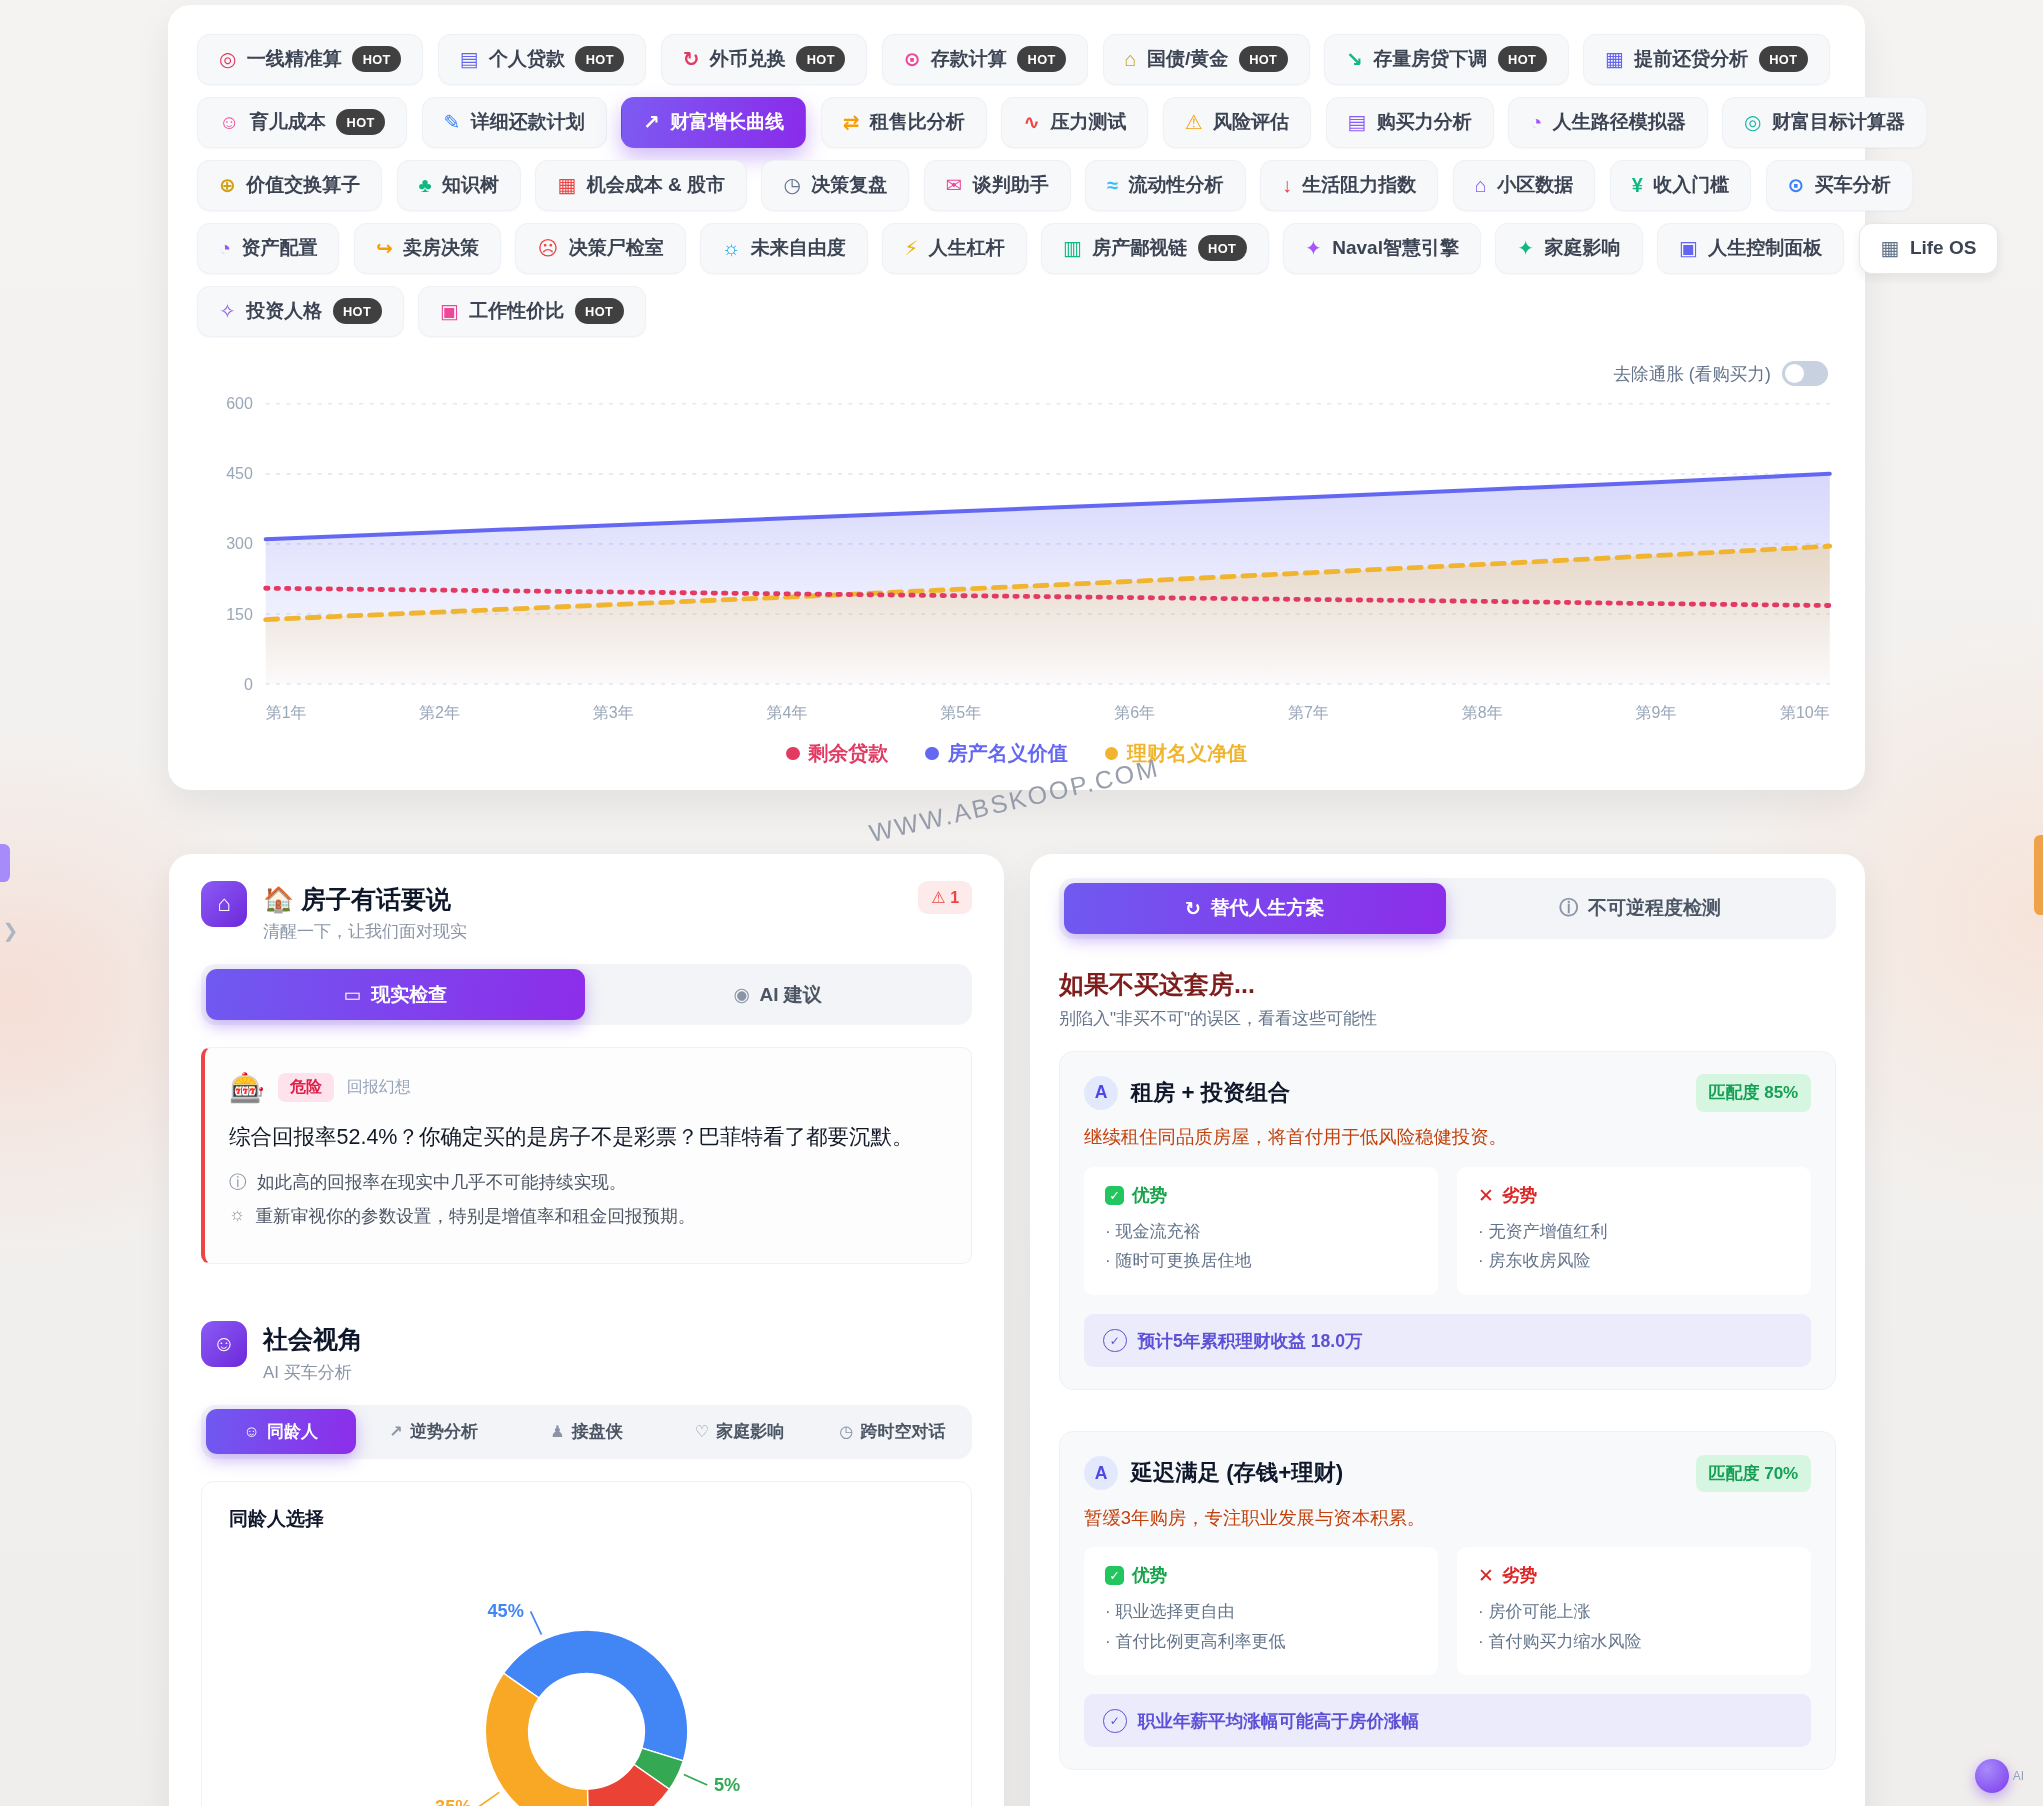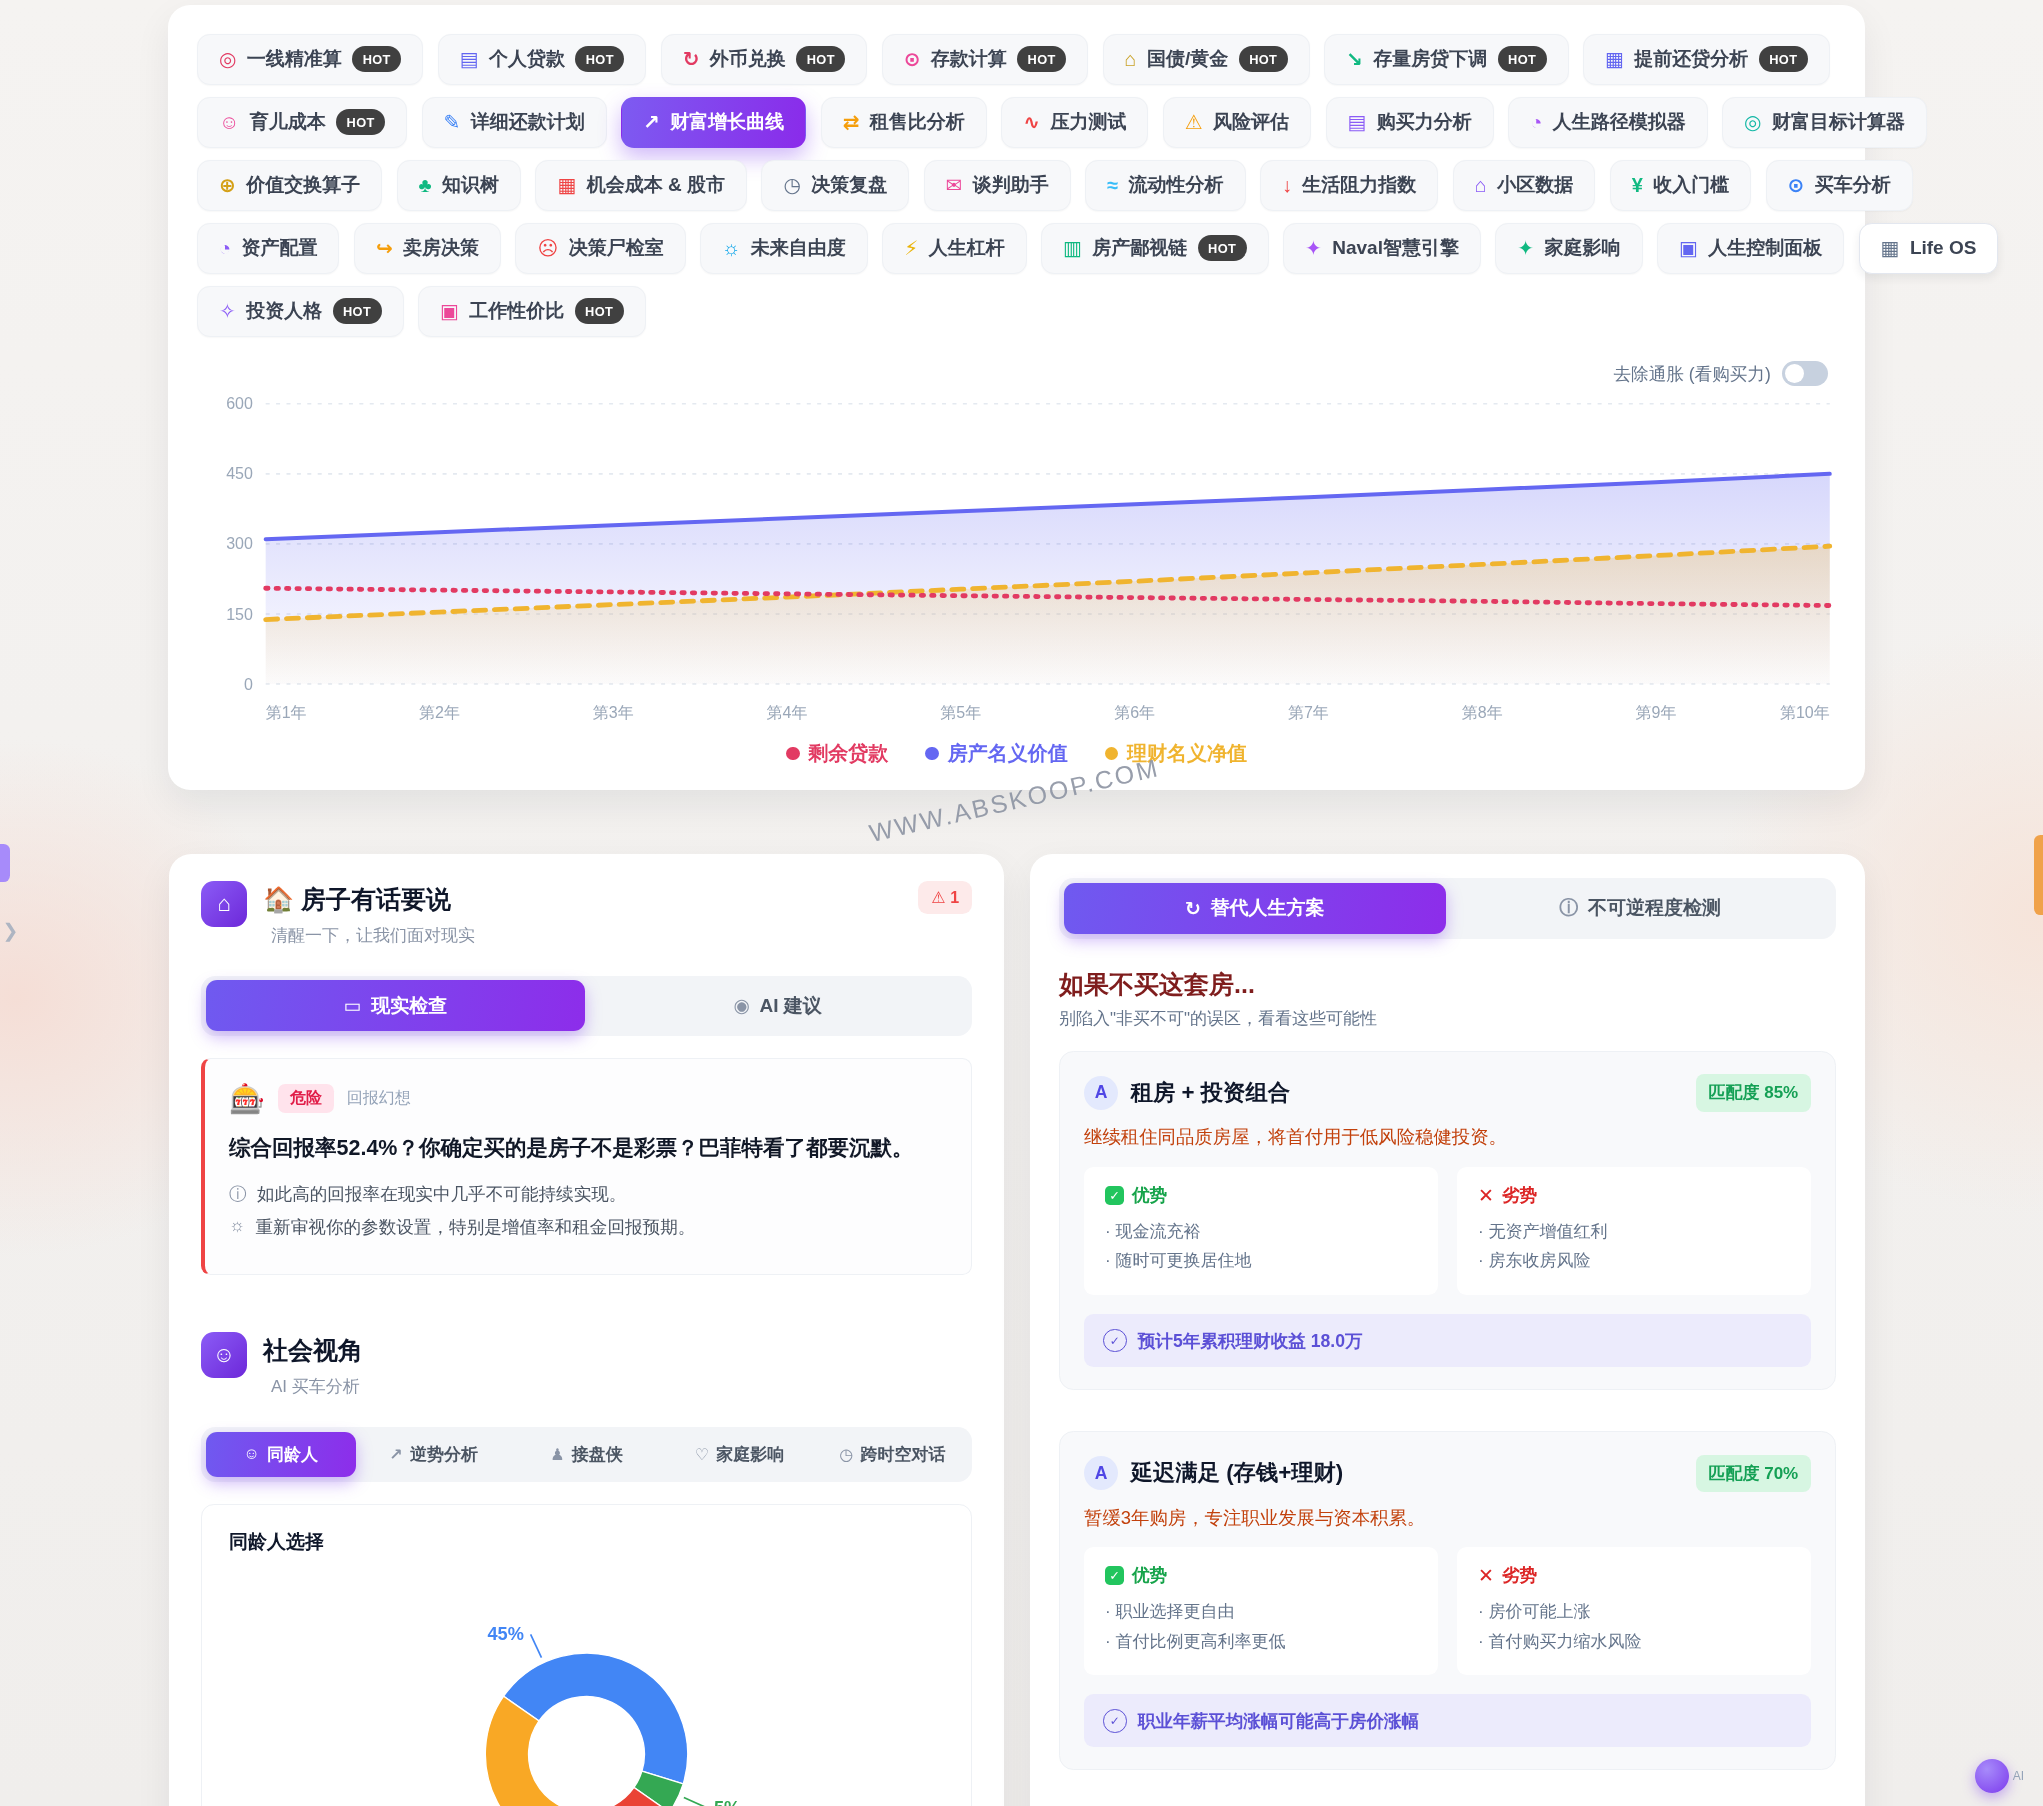--- a/index.html
+++ b/index.html
@@ -47,21 +47,21 @@
   .edge-tab-right{position:absolute;right:0;top:835px;width:8.8px;height:80px;background:#f0a24a;border-radius:6.4px 0 0 6.4px;cursor:pointer;}
   .fab-wrap{position:absolute;right:19px;bottom:12.8px;display:flex;flex-direction:row;align-items:center;gap:3.2px;}
   .fab{width:34px;height:34px;border-radius:50%;background:radial-gradient(circle at 35% 30%,#a78bfa,#7c3aed);cursor:pointer;box-shadow:0 4.8px 12.8px rgba(124,58,237,.4);}
   .fab-label{font-size:12px;color:#94a3b8;}
 
   
   .card-head{display:flex;align-items:flex-start;gap:16px;}
   .head-icon{width:46px;height:46px;border-radius:12.8px;background:linear-gradient(135deg,#8b5cf6,#6d28d9);
     color:#fff;display:flex;align-items:center;justify-content:center;font-size:22.3px;flex:none;}
   .head-txt h2{margin:1.6px 0 4.8px;font-size:25px;color:#0f172a;}
-  .head-txt p{margin:8px;font-size:17px;color:#8a94a6;}
+  .head-txt p{margin:0;font-size:17px;color:#8a94a6;}
   .alert-badge{margin-left:auto;background:#fdeaea;color:#ef4444;font-size:16px;font-weight:700;
     padding:7.2px 12.8px;border-radius:9.6px;display:inline-flex;align-items:center;gap:4.8px;}
 
   
   .tabbar{display:flex;background:#f2f4f7;border-radius:14.4px;padding:4.8px;gap:3.2px;}
   .tabbar .tab{flex:1;height:51px;border:none;border-radius:11.2px;background:transparent;cursor:pointer;
     display:flex;align-items:center;justify-content:center;gap:9.6px;
     font:600 19px "Liberation Sans","DejaVu Sans",sans-serif;color:#4b5563;}
   .tabbar .tab .t-icon{font-size:19px;color:#8a94a6;}
   .tabbar .tab-active{background:linear-gradient(100deg,#6f5af0 0%,#8d2dea 100%);color:#fff;box-shadow:0 6.4px 16px rgba(124,58,237,.35);}
@@ -69,21 +69,21 @@
   .tabbar.small .tab{height:45px;font-size:17px;gap:7.2px;}
   .tabbar.small .tab .t-icon{font-size:16px;}
 
   
   .warning{margin-top:22.3px;border:0.8px solid #eef1f5;border-left:4.8px solid #ef4444;border-radius:9.6px;
     padding:22.3px 24px 25.5px;background:#fdfdfe;}
   .warning-head{display:flex;align-items:center;gap:12.8px;}
   .w-emoji{font-size:29px;}
   .w-badge{background:#ffe3ec;color:#e11d48;font-size:16px;font-weight:800;padding:4px 12px;border-radius:7.2px;}
   .w-tag{color:#94a3b8;font-size:16px;}
-  .w-headline{margin:16px 0 17.6px;font-size:21.5px;font-weight:700;color:#111827;line-height:1.5;}
+  .w-headline{margin:16px 0 17.6px;font-size:21.5px;font-weight:400;color:#111827;line-height:1.5;}
   .w-note{display:flex;align-items:flex-start;gap:10.4px;margin:9.6px 0;font-size:17.6px;color:#4b5563;}
   .w-note .n-icon{color:#8a94a6;font-size:17.6px;}
 
   .section-gap{margin-top:57px;}
   .mt26{margin-top:21px;}
 
   
   .panel{margin-top:22.3px;border:0.8px solid #eef1f5;border-radius:12.8px;padding:24px 27px;background:#fff;}
   .panel-title{font-size:19px;font-weight:700;color:#0f172a;margin:0 0 4.8px;}
   .donut svg{display:block;margin:0 auto;width:607px;}

